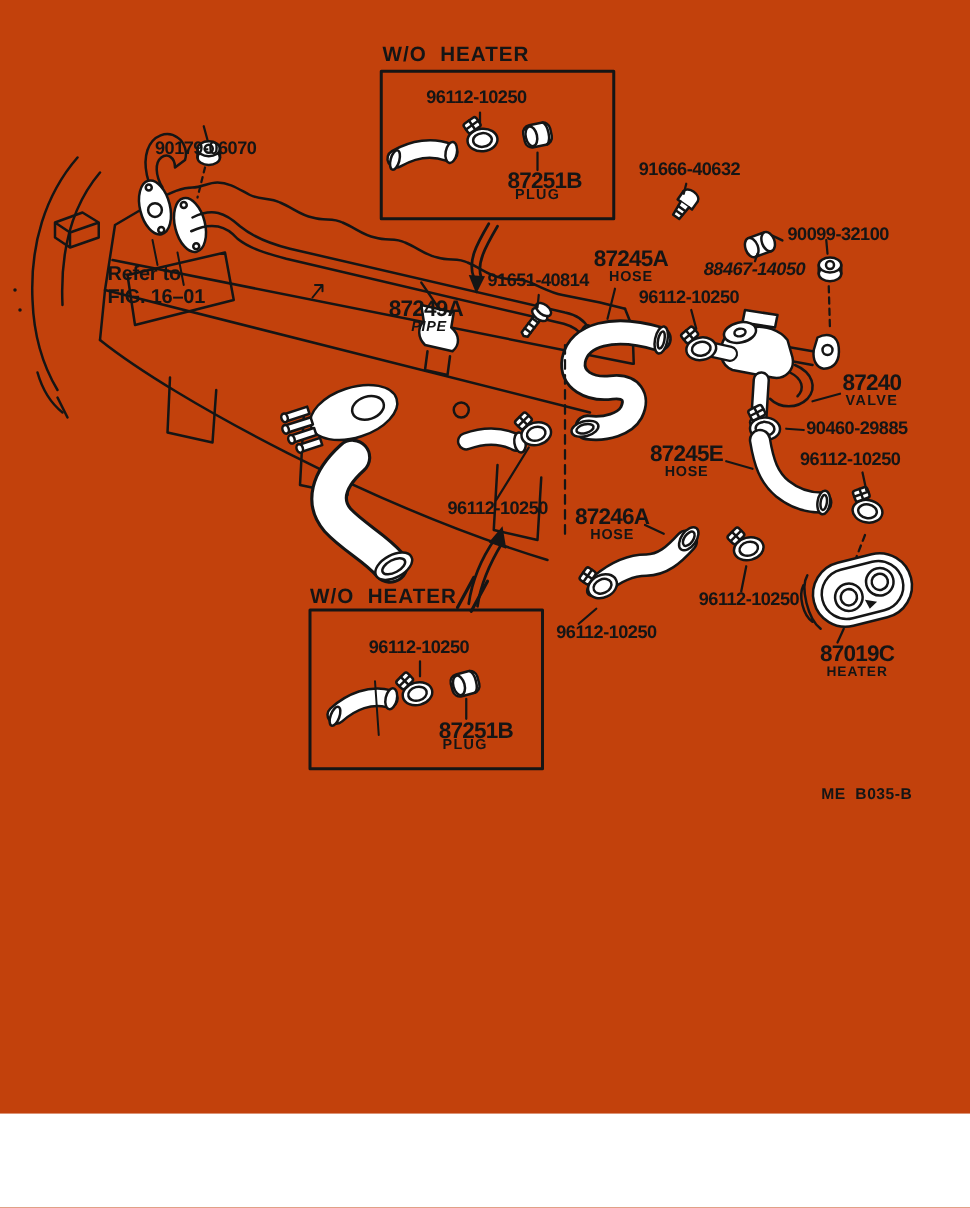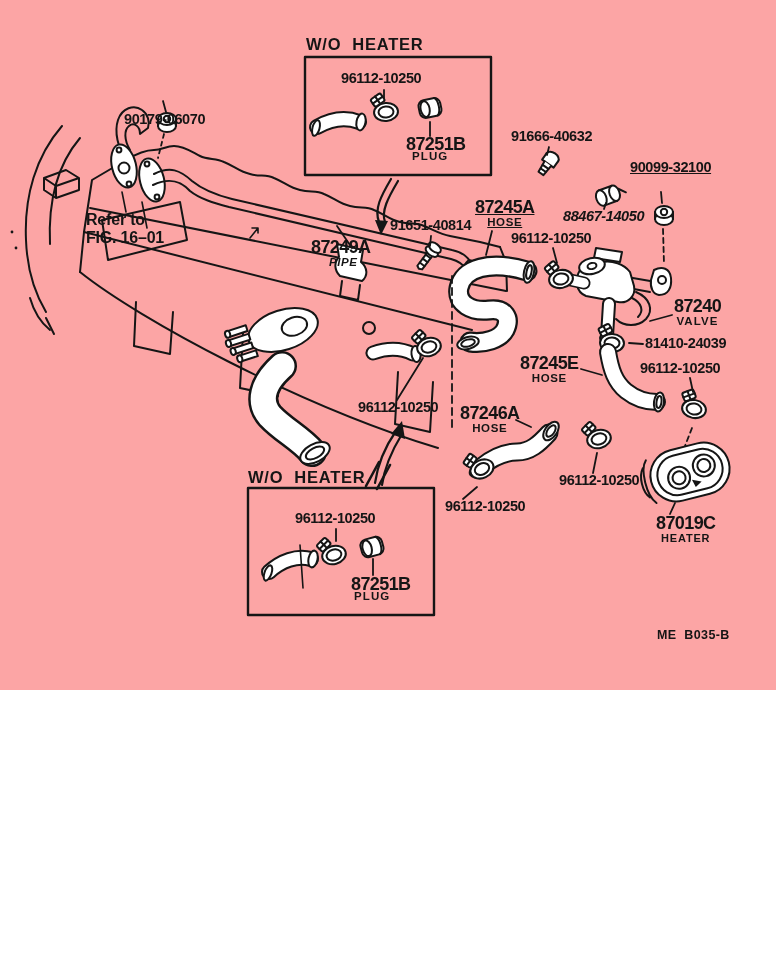--- a/index.html
+++ b/index.html
@@ -1,16 +1,16 @@
 <!DOCTYPE html>
 <html><head>
 <meta charset="utf-8">
 <style>
   html,body{margin:0;padding:0;background:#ffffff;}
-  .stage{position:relative;width:776px;height:690px;background:#fca5a5;
+  .stage{position:relative;width:776px;height:891px;background:#c2410c;
          font-family:"Liberation Sans",sans-serif;color:#151515;overflow:hidden;}
   .stage svg{position:absolute;left:0;top:0;}
   .lbl{position:absolute;font-weight:bold;font-size:14.5px;letter-spacing:-0.4px;
        line-height:1.04;white-space:nowrap;}
   .num-big{font-size:18px;letter-spacing:-0.6px;}
   .sub{display:block;font-size:11.5px;letter-spacing:0.6px;font-weight:bold;text-align:center;}
   .sub-wide{letter-spacing:1.1px;}
   .title{position:absolute;font-weight:bold;font-size:16.5px;letter-spacing:0.8px;white-space:pre;}
   .note{position:absolute;font-weight:bold;font-size:16px;letter-spacing:-0.2px;line-height:1.1;}
   .footer{position:absolute;font-weight:bold;font-size:12.5px;letter-spacing:0.4px;white-space:pre;}
@@ -265,34 +265,34 @@
   </g>
 </svg>
 
 <div class="title" style="left:306px;top:35px;">W/O  HEATER</div>
 <div class="lbl" style="left:341px;top:71px;">96112-10250</div>
 <div class="lbl num-big" style="left:406px;top:135px;">87251B</div>
 <div class="lbl sub sub-wide" style="left:412px;top:151px;">PLUG</div>
 
 <div class="lbl" style="left:124px;top:84px;margin-top:28px;">90179-06070</div>
 <div class="lbl" style="left:511px;top:129px;">91666-40632</div>
-<div class="lbl" style="left:630px;top:160px;text-decoration:underline;">90099-32100</div>
+<div class="lbl" style="left:630px;top:181px;">90099-32100</div>
 
 <div class="lbl" style="left:311px;top:190px;margin-top:48px;"><span class="num-big">87249A</span><span class="sub" style="padding-left:5px;font-style:italic;">PIPE</span></div>
 
 <div class="lbl" style="left:390px;top:218px;">91651-40814</div>
 
-<div class="lbl" style="left:475px;top:198px;text-decoration:underline;"><span class="num-big">87245A</span><span class="sub">HOSE</span></div>
+<div class="lbl" style="left:475px;top:198px;"><span class="num-big">87245A</span><span class="sub">HOSE</span></div>
 
 <div class="lbl" style="left:511px;top:231px;">96112-10250</div>
 <div class="lbl" style="left:563px;top:209px;font-style:italic;">88467-14050</div>
 
 <div class="lbl" style="left:674px;top:297px;"><span class="num-big">87240</span><span class="sub sub-wide">VALVE</span></div>
 
-<div class="lbl" style="left:645px;top:336px;">81410-24039</div>
+<div class="lbl" style="left:645px;top:336px;">90460-29885</div>
 
 <div class="lbl" style="left:520px;top:354px;"><span class="num-big">87245E</span><span class="sub">HOSE</span></div>
 
 <div class="lbl" style="left:640px;top:361px;">96112-10250</div>
 <div class="lbl" style="left:358px;top:400px;">96112-10250</div>
 
 <div class="lbl" style="left:460px;top:404px;"><span class="num-big">87246A</span><span class="sub">HOSE</span></div>
 
 <div class="lbl" style="left:445px;top:499px;">96112-10250</div>
 <div class="lbl" style="left:559px;top:473px;">96112-10250</div>

